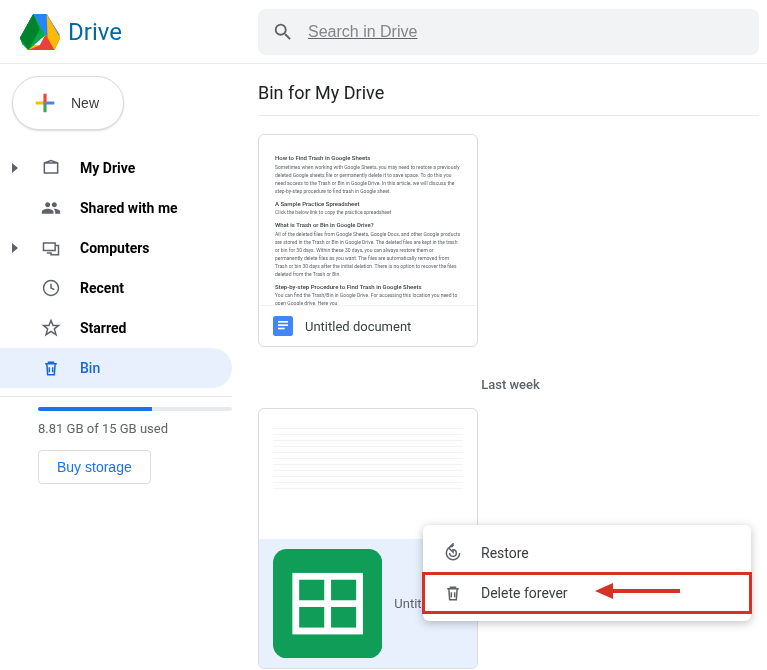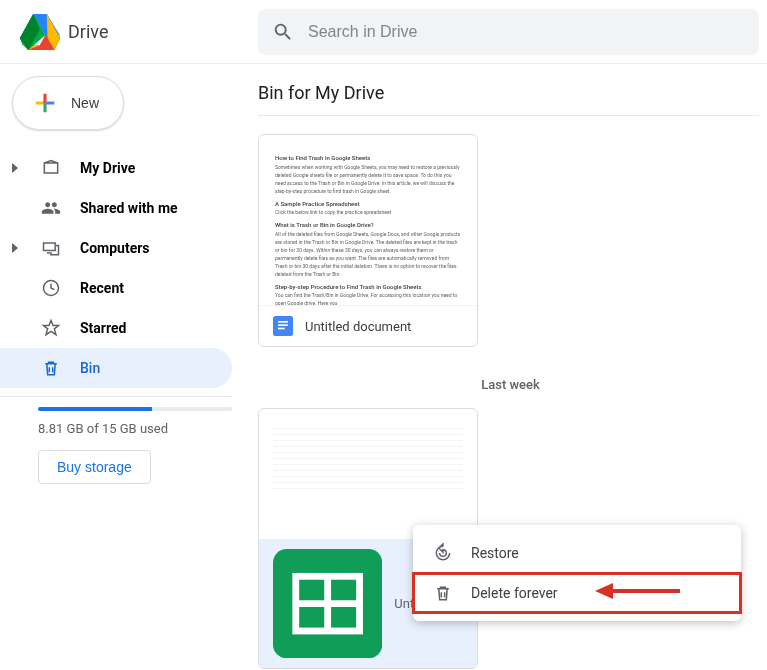--- a/index.html
+++ b/index.html
@@ -1,24 +1,24 @@
 <!DOCTYPE html>
 <html><head>
   <meta charset="utf-8">
   <style>
     * { box-sizing: border-box; margin: 0; padding: 0; }
     body { font-family: 'Google Sans', Roboto, Arial, sans-serif; font-size: 14px; color: #3c4043; width: 767px; height: 670px; overflow: hidden; background: #fff; }
     
     .header { display: flex; align-items: center; height: 64px; padding: 0 8px; border-bottom: 1px solid #e8eaed; }
     .logo-area { display: flex; align-items: center; width: 250px; padding-left: 12px; gap: 8px; }
     .logo-svg { width: 40px; height: 40px; }
-    .app-name { font-size: 18px; color: #404040; }
+    .app-name { font-size: 24px; color: #0369a1; }
     .search-bar { flex: 1; display: flex; align-items: center; background: #f1f3f4; border-radius: 8px; height: 46px; padding: 0 14px; gap: 14px; }
     .search-icon-svg { width: 22px; height: 22px; fill: #5f6368; }
-    .search-input { border: none; background: transparent; outline: none; font-size: 16px; color: #5f6368; flex: 1; }
+    .search-input { border: none; background: transparent; outline: none; font-size: 16px; color: #5f6368; flex: 1; text-decoration: underline; }
     .search-input::placeholder { color: #80868b; }
     
     .body-area { display: flex; height: calc(100% - 64px); }
     .sidebar { width: 250px; padding-top: 12px; }
     .new-btn { display: inline-flex; align-items: center; gap: 12px; background: #fff; border: 1px solid #dadce0; border-radius: 28px; padding: 12px 24px 12px 18px; margin-left: 12px; box-shadow: 0 1px 2px rgba(60,64,67,0.2); cursor: pointer; justify-content: center; }
     .new-btn span.lbl { font-size: 14px; color: #3c4043; font-weight: 500; }
     .plus-svg { width: 28px; height: 28px; }
     
     .nav-list { margin-top: 18px; }
     .nav-item { display: flex; align-items: center; height: 40px; padding: 0 12px 0 8px; gap: 18px; cursor: pointer; border-radius: 0 20px 20px 0; margin-right: 18px; color: #000000; font-weight: bold; }
@@ -50,21 +50,21 @@
     .doc-footer .name { font-size: 13px; color: #3c4043; white-space: nowrap; overflow: hidden; text-overflow: ellipsis; }
     
     .section-label { font-size: 13px; color: #5f6368; font-weight: 500; margin: 30px 0 16px 4px; text-align: center; }
     
     .sheet-card { width: 220px; border: 1px solid #dadce0; border-radius: 6px; overflow: hidden; background: #fff; cursor: pointer; position: relative; }
     .sheet-preview { height: 130px; padding: 14px; font-size: 5px; color: #bdc1c6; }
     .sheet-preview .row { border-bottom: 1px solid #f1f3f4; height: 6px; }
     .sheet-footer { display: flex; align-items: center; gap: 12px; padding: 10px 14px; background: #e8f0fe; }
     .sheet-footer .name { font-size: 13px; color: #5f6368; white-space: nowrap; overflow: hidden; }
     
-    .context-menu { position: absolute; left: 413px; top: 525px; width: 328px; background: #fff; border-radius: 6px; box-shadow: 0 2px 10px rgba(0,0,0,0.25); padding: 8px 0; z-index: 100; }
+    .context-menu { position: absolute; left: 423px; top: 525px; width: 328px; background: #fff; border-radius: 6px; box-shadow: 0 2px 10px rgba(0,0,0,0.25); padding: 8px 0; z-index: 100; }
     .menu-item { display: flex; align-items: center; gap: 18px; padding: 10px 20px; cursor: pointer; color: #3c4043; }
     .menu-item .micon { width: 20px; display: flex; }
     .menu-item .micon svg { width: 20px; height: 20px; fill: #5f6368; }
     .menu-item .mlbl { font-size: 14px; }
     .menu-item.highlighted { outline: 3px solid #d93025; outline-offset: -2px; }
     
     .arrow-annotation { position: absolute; left: 595px; top: 579px; z-index: 101; pointer-events: none; }
     .arrow-annotation svg { width: 85px; height: 24px; }
   </style>
 </head>

